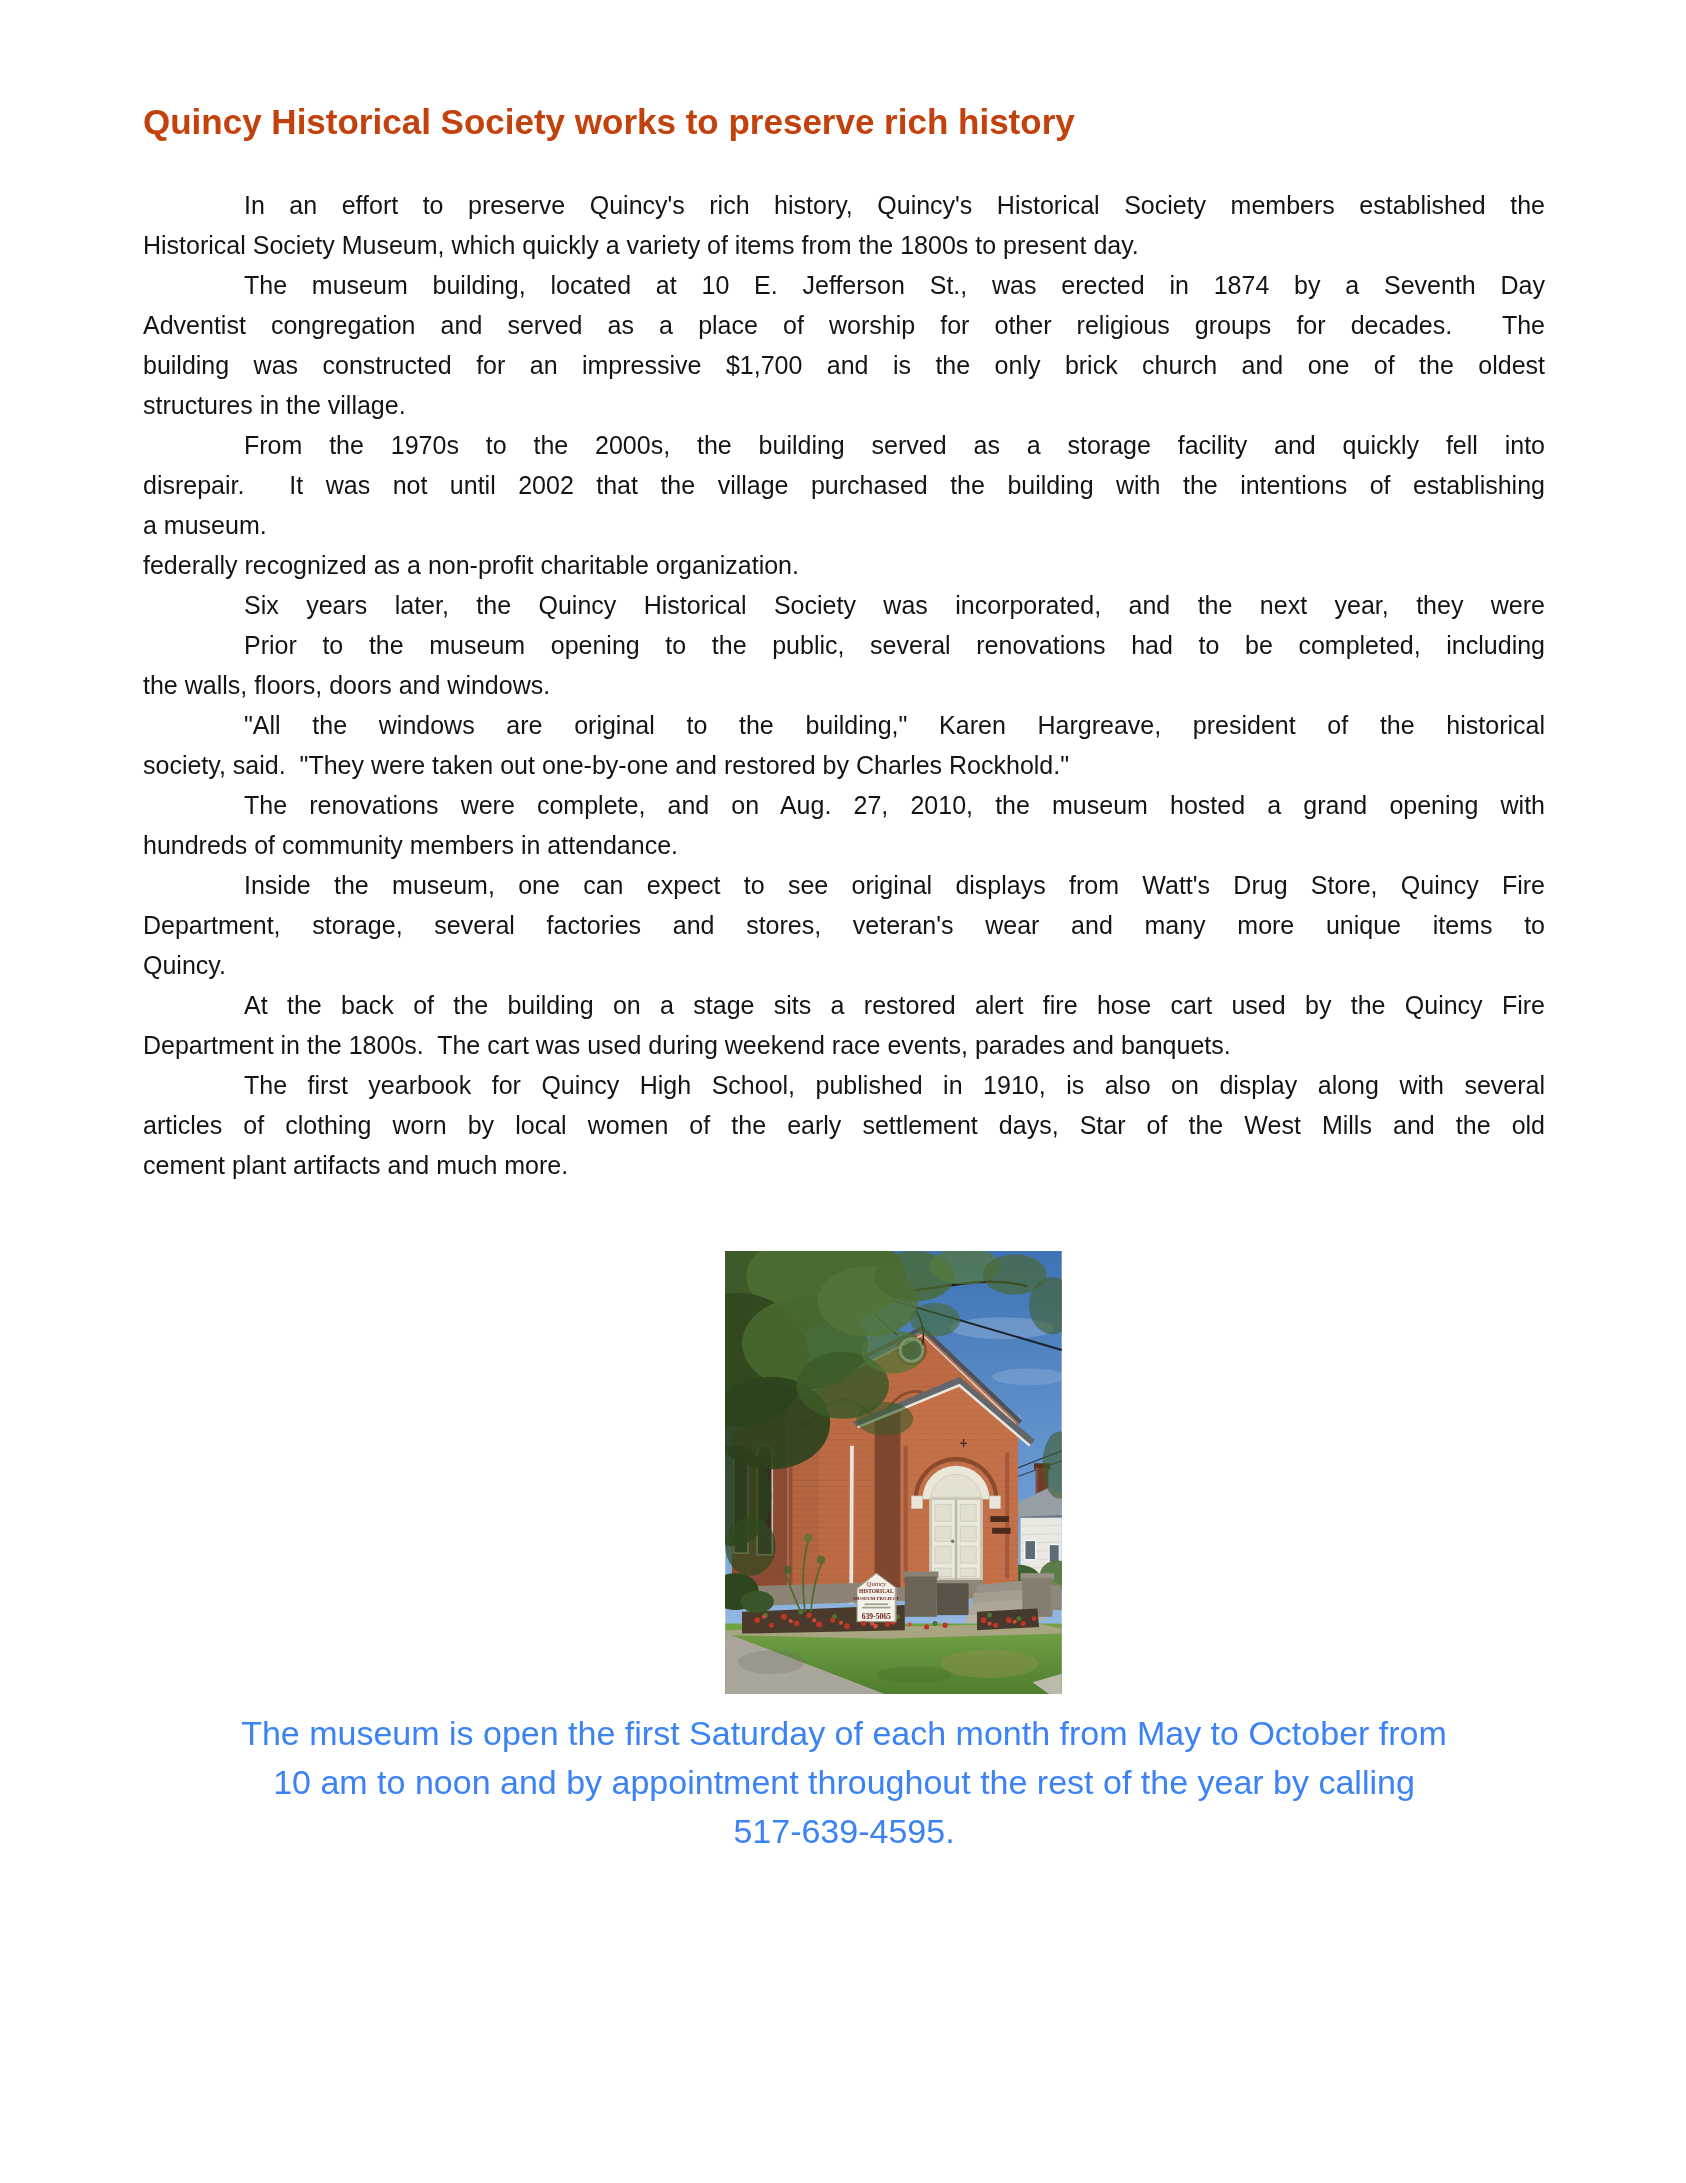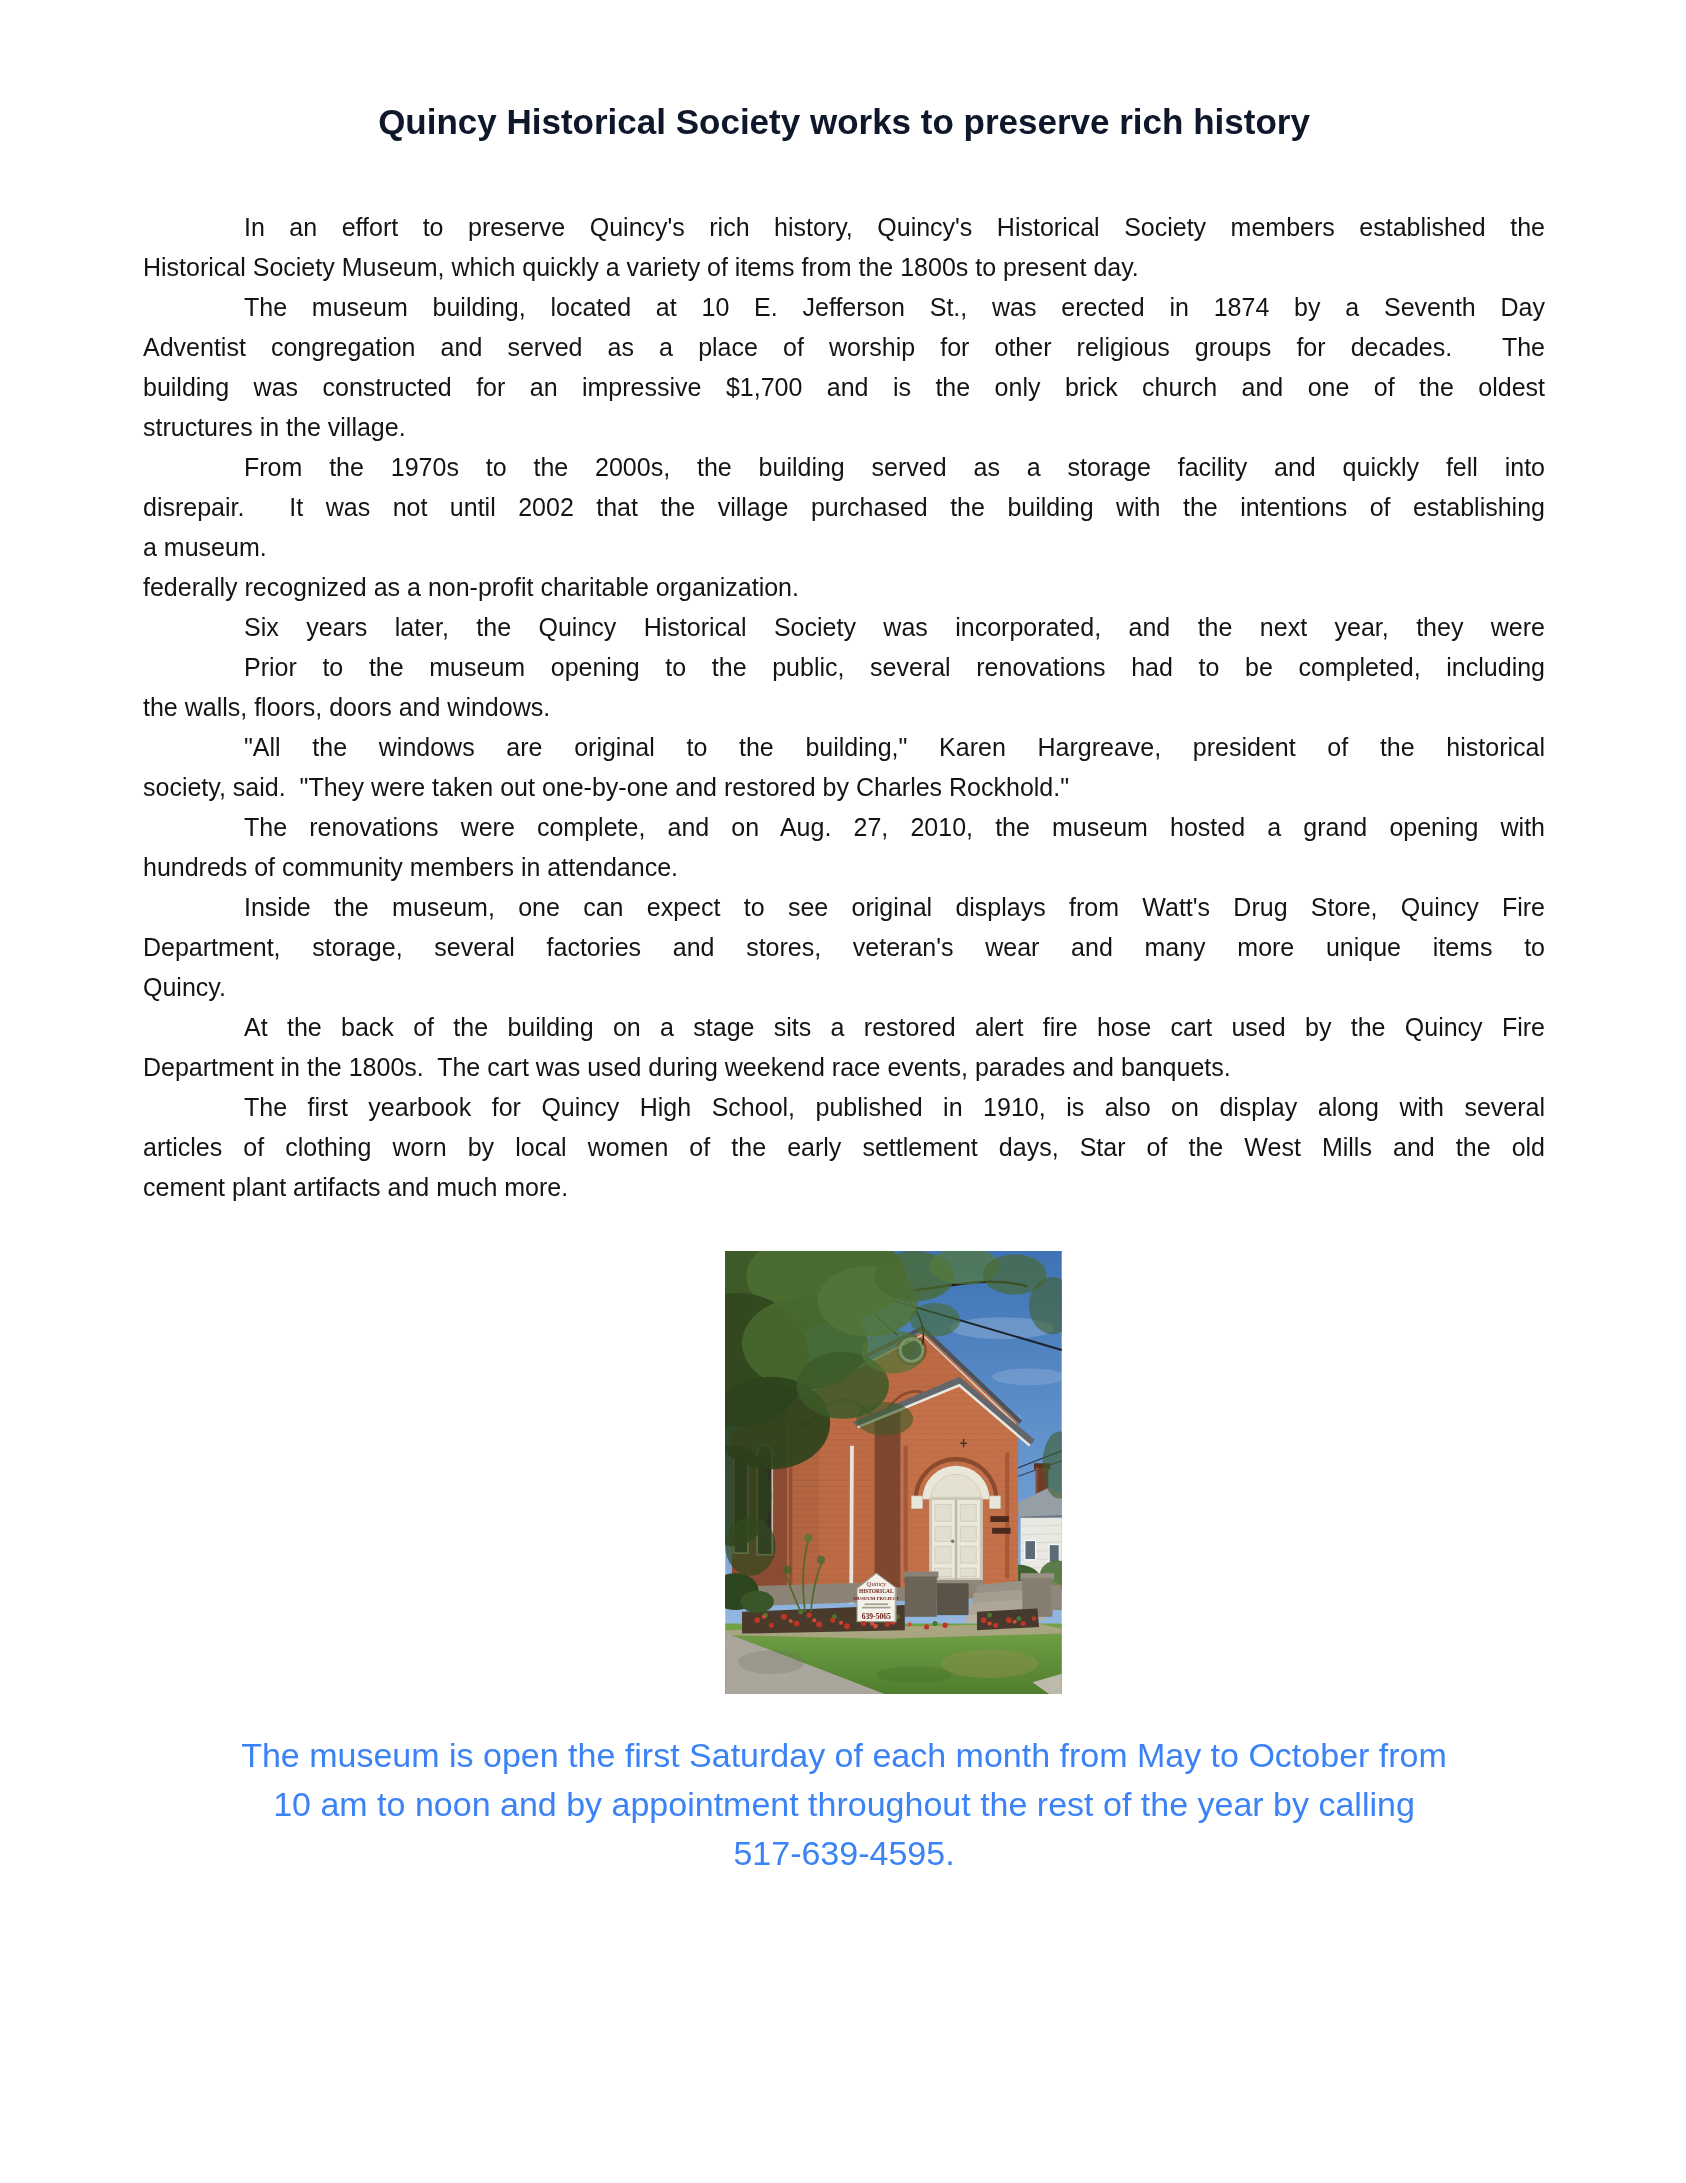--- a/index.html
+++ b/index.html
@@ -4,23 +4,23 @@
 <style>
   html,body{margin:0;padding:0;background:#ffffff;}
   .page{
     position:relative;width:1687px;height:2183px;background:#ffffff;
     font-family:"Liberation Sans","DejaVu Sans",sans-serif;color:#141414;
     overflow:hidden;
   }
   .content{position:absolute;left:143px;top:0;width:1402px;}
   .title{
     margin:101px 0 0 0;font-size:35px;line-height:42px;font-weight:700;
-    text-align:center;color:#0f172a;letter-spacing:0px;
+    text-align:left;color:#c2410c;letter-spacing:0px;
   }
-  .body{margin-top:64px;font-size:25px;line-height:40px;}
+  .body{margin-top:42px;font-size:25px;line-height:40px;}
   .ln{text-align:justify;text-align-last:justify;}
   .ln-first{text-indent:101px;}
   .ln-last{text-align-last:left;}
   .footer{margin-top:524px;font-size:34px;line-height:49px;text-align:center;color:#3b82f6;}
   .photo{position:absolute;left:725px;top:1251px;width:277px;height:443px;}
   .photo svg{display:block;}
 </style>
 </head>
 <body>
 

